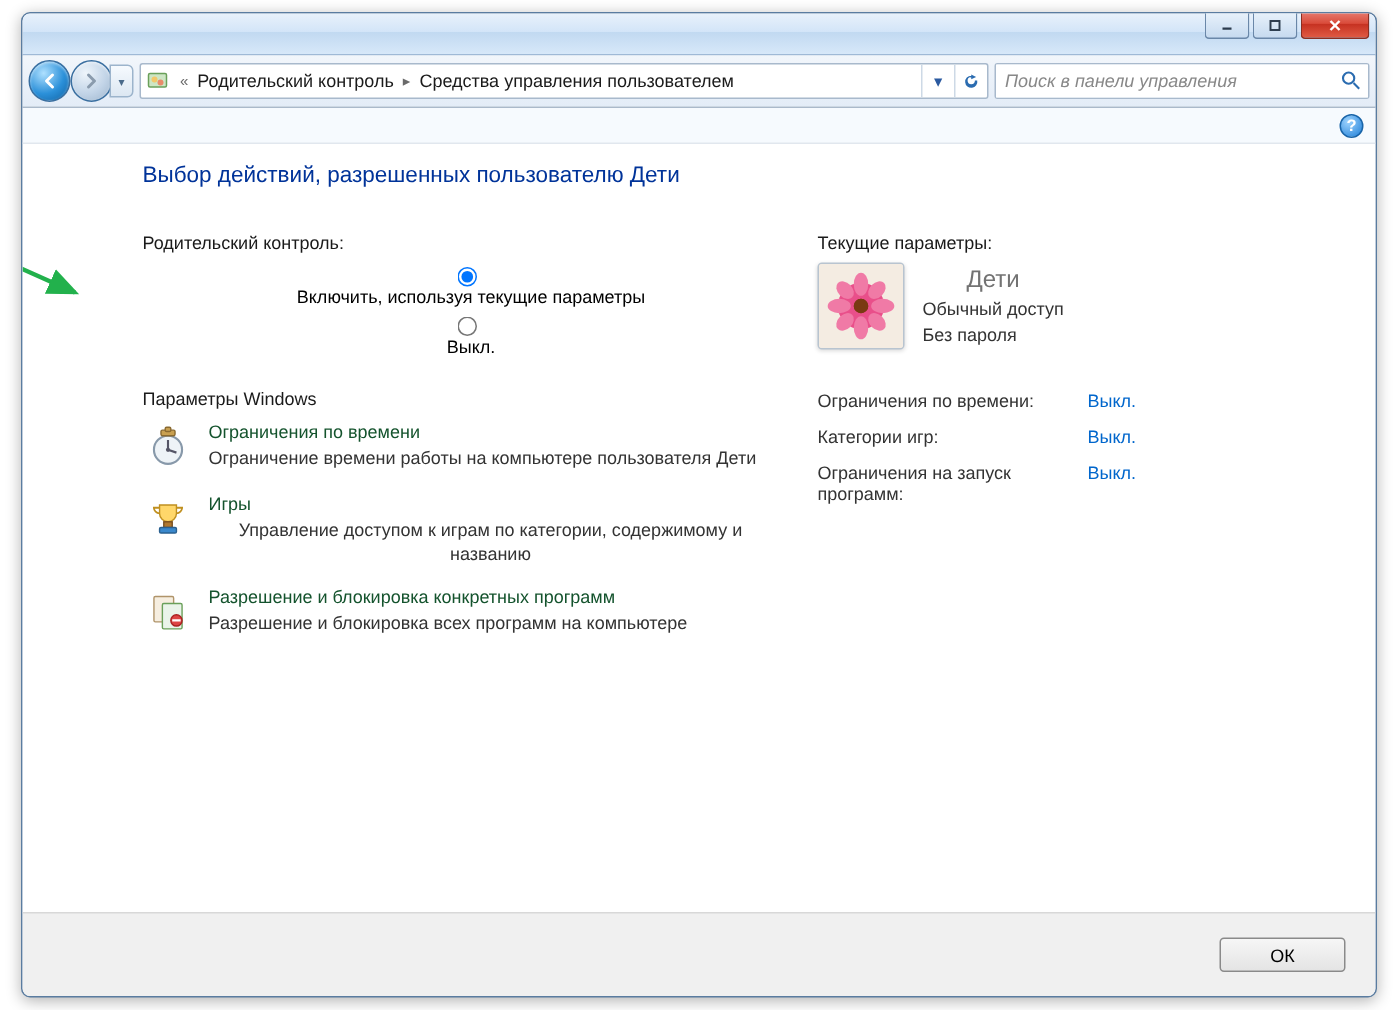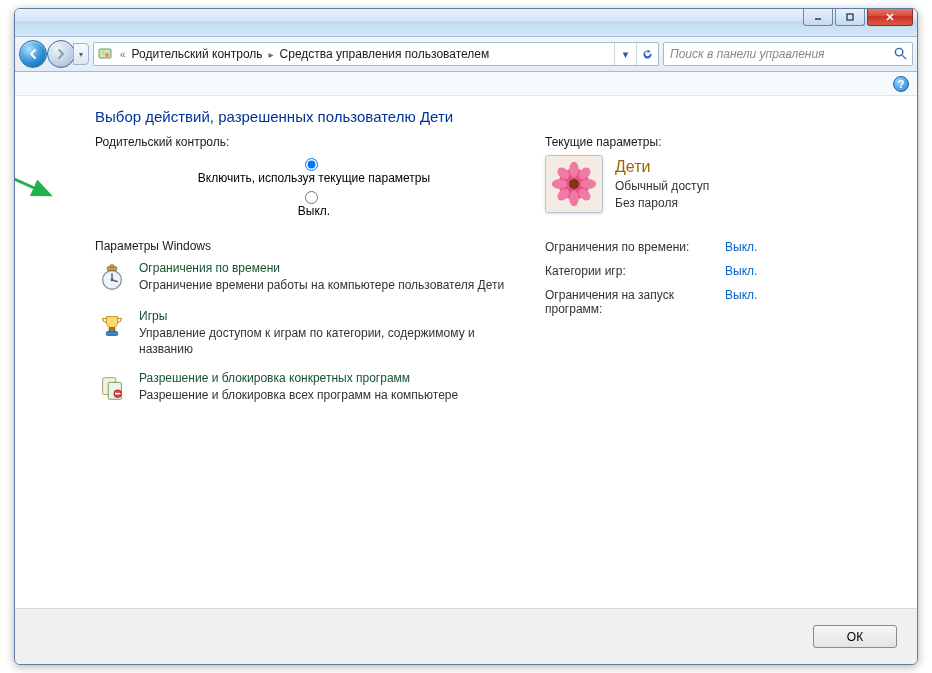--- a/index.html
+++ b/index.html
@@ -80,46 +80,46 @@
   .search .mag { position:absolute; right:4px; top:3px; color:#2b6cb0; }
 
   
   .helprow { height: 24px; background:#f6fafe; border-bottom:1px solid #e1e7ee; display:flex; justify-content:flex-end; align-items:center; padding-right:8px;}
   .help-ico { width:16px; height:16px; border-radius:50%; background: radial-gradient(circle at 35% 30%, #9ed4ff, #1f7ed6); color:#fff; font-size:11px; font-weight:bold; display:flex; align-items:center; justify-content:center; border:1px solid #1964a8;}
 
   
   .content {
     flex: 1; background: #fff; padding: 12px 30px 0 80px; overflow:hidden; position:relative;
   }
-  h1.page-title { font-size: 15px; font-weight: 400; color: #003399; margin-bottom: 10px; }
+  h1.page-title { font-size: 15px; font-weight: 400; color: #003399; margin-bottom: 30px; }
   .cols { display:flex; gap: 30px; }
   .leftcol { flex: 1; max-width: 420px; }
   .rightcol { width: 300px; }
 
   .group-label { font-size: 12px; color:#1a1a1a; margin-bottom: 6px; }
   .radio-row { display:flex; align-items:center; font-size:12px; margin-left: 18px; padding: 3px 0; flex-direction: column; }
   .radio-row input { margin-right: 6px; }
 
   .section-label { font-size: 12px; color:#1a1a1a; margin-top: 18px; margin-bottom: 8px; }
 
   .setting-item { display:flex; align-items:flex-start; gap:10px; margin-bottom: 14px; }
   .setting-item .icon-cell { width: 34px; height: 34px; flex-shrink:0; display:flex; align-items:center; justify-content:center;}
   .setting-item .txt .link { color:#14532d; font-size:12px; }
-  .setting-item .txt .desc { color:#333; font-size:12px; margin-top:2px; line-height:1.35; }
+  .setting-item .txt .desc { color:#333; font-size:12px; margin-top:2px; line-height:1.35;text-align:center; }
 
   
   .user-box { display:flex; gap: 12px; align-items:center; margin-bottom: 22px; margin-top: 6px;}
   .avatar {
     width: 58px; height: 58px; border: 1px solid #b8c4d0; border-radius: 3px;
     background: #f5ebe3; display:flex; align-items:center; justify-content:center;
     box-shadow: 0 1px 3px rgba(0,0,0,0.15);
     overflow:hidden;
   }
   .user-meta { font-size:12px; color:#333; line-height:1.4; }
-  .user-meta .name { font-size:16px; color:#a16207; }
+  .user-meta .name { font-size:16px; color:#737373;text-align:center; }
 
   .status-table { font-size:12px; }
   .status-row { display:flex; padding: 5px 0; }
   .status-row .k { width: 180px; color:#333; }
   .status-row .v { color:#0066cc; cursor:pointer; }
 
   
   .footer {
     height: 56px; background: #f0f0f0; border-top:1px solid #d8d8d8;
     display:flex; align-items:center; justify-content:flex-end; padding-right: 20px;

